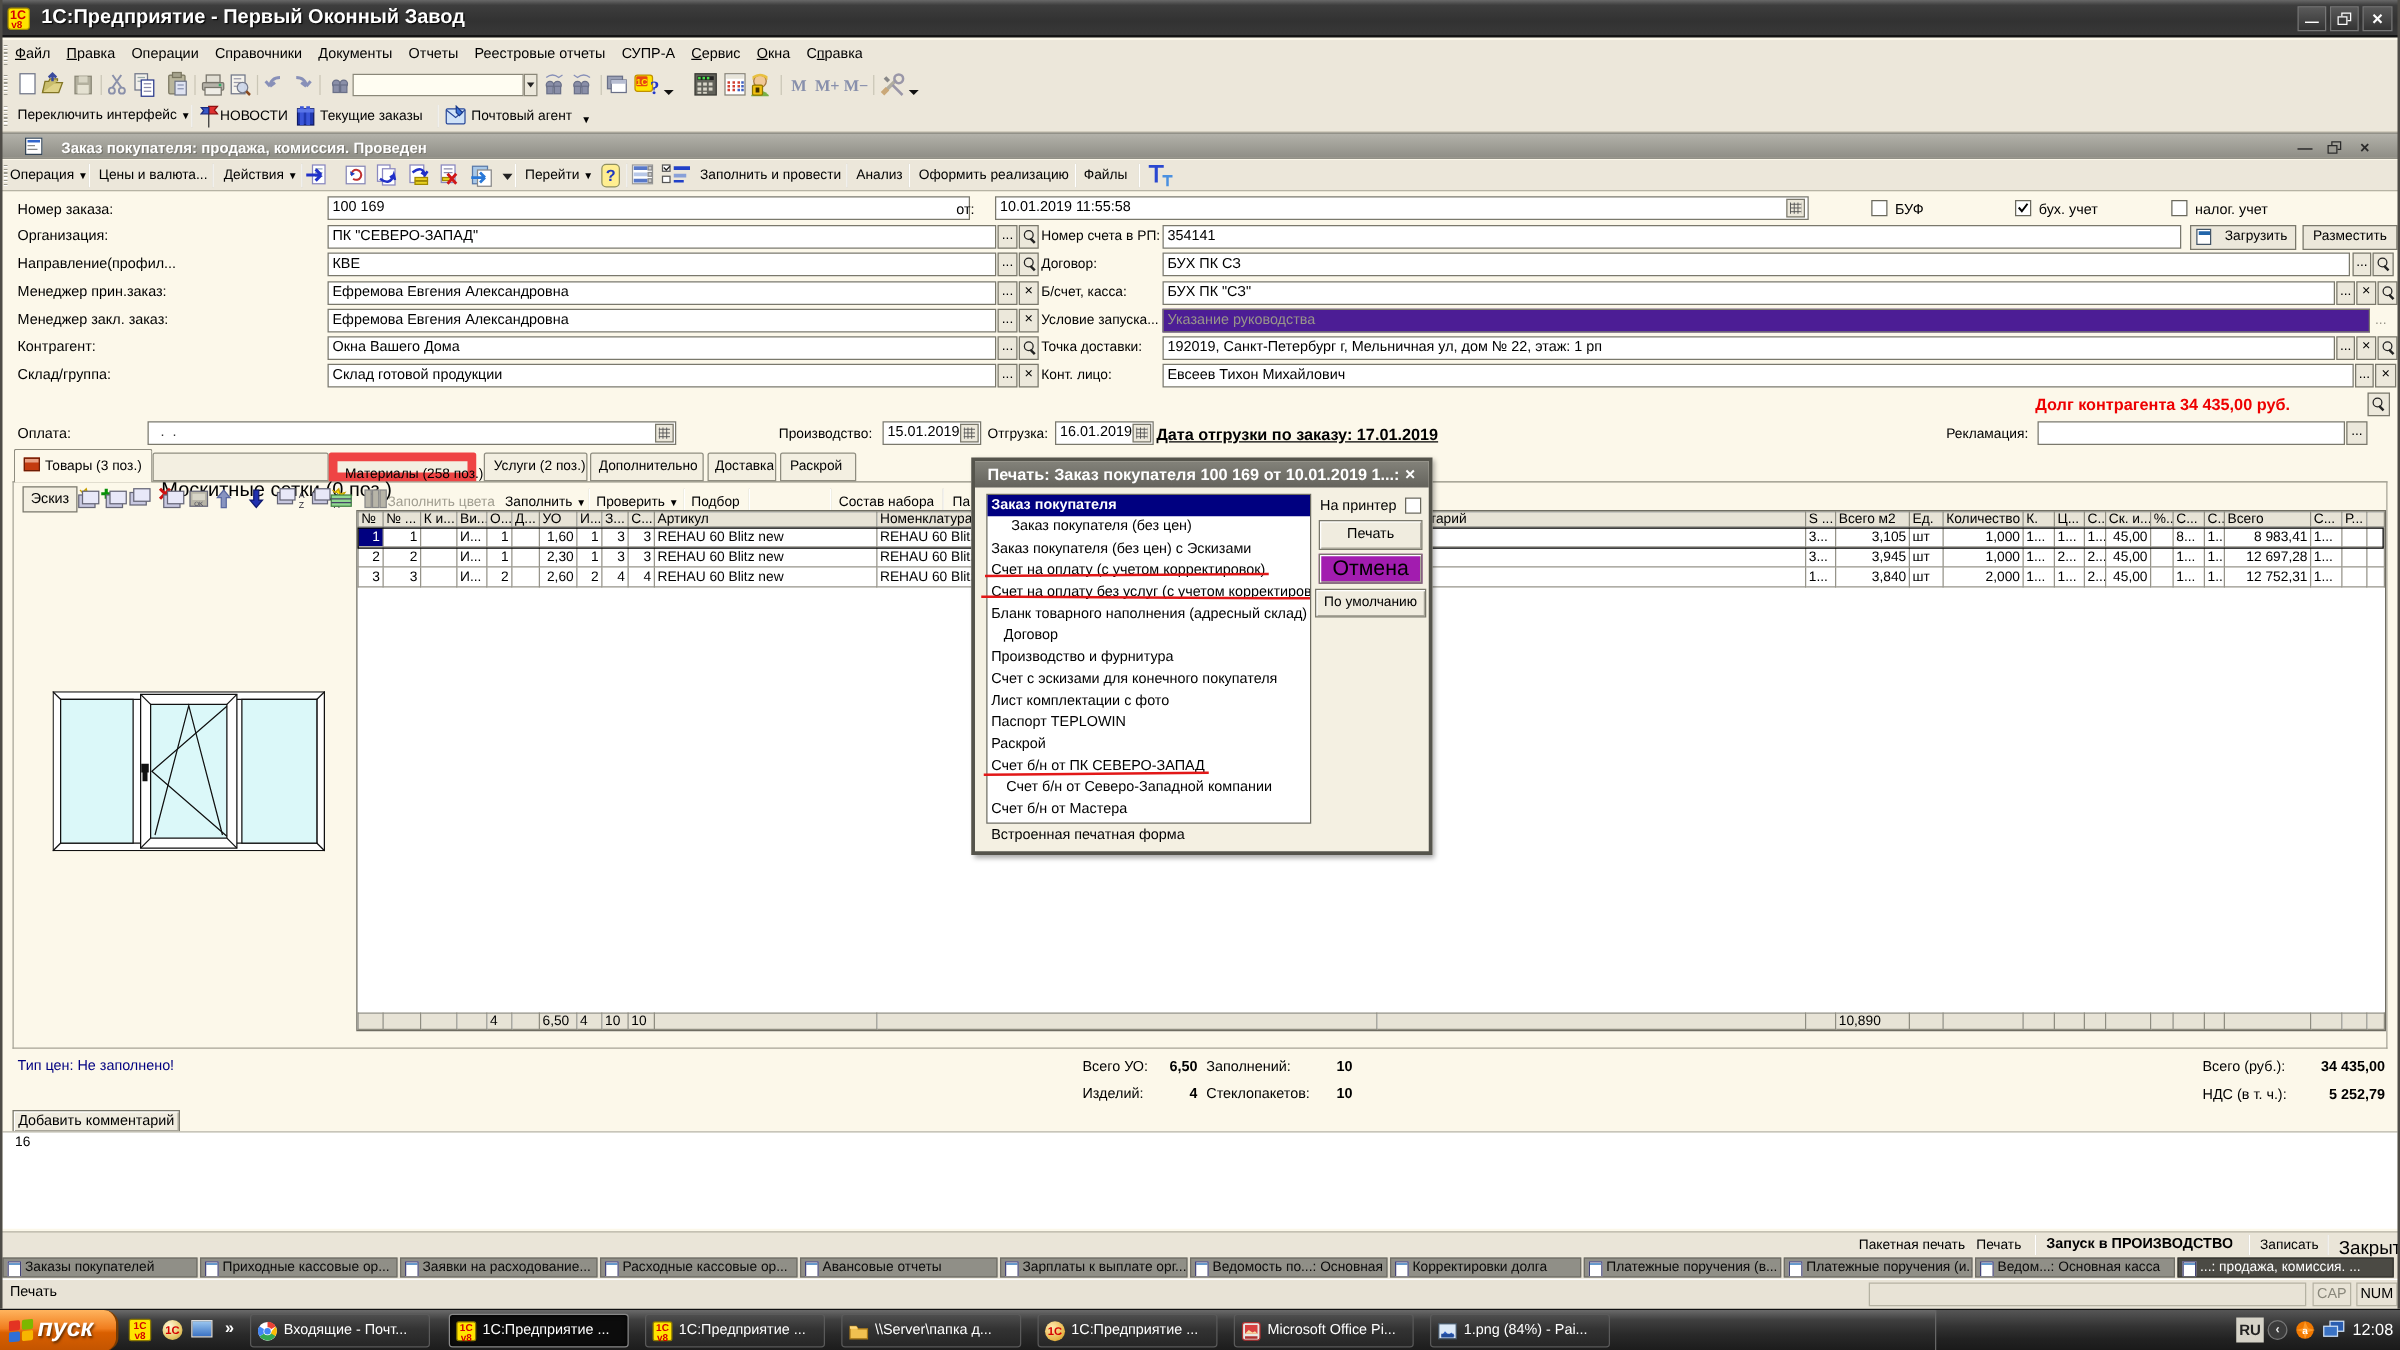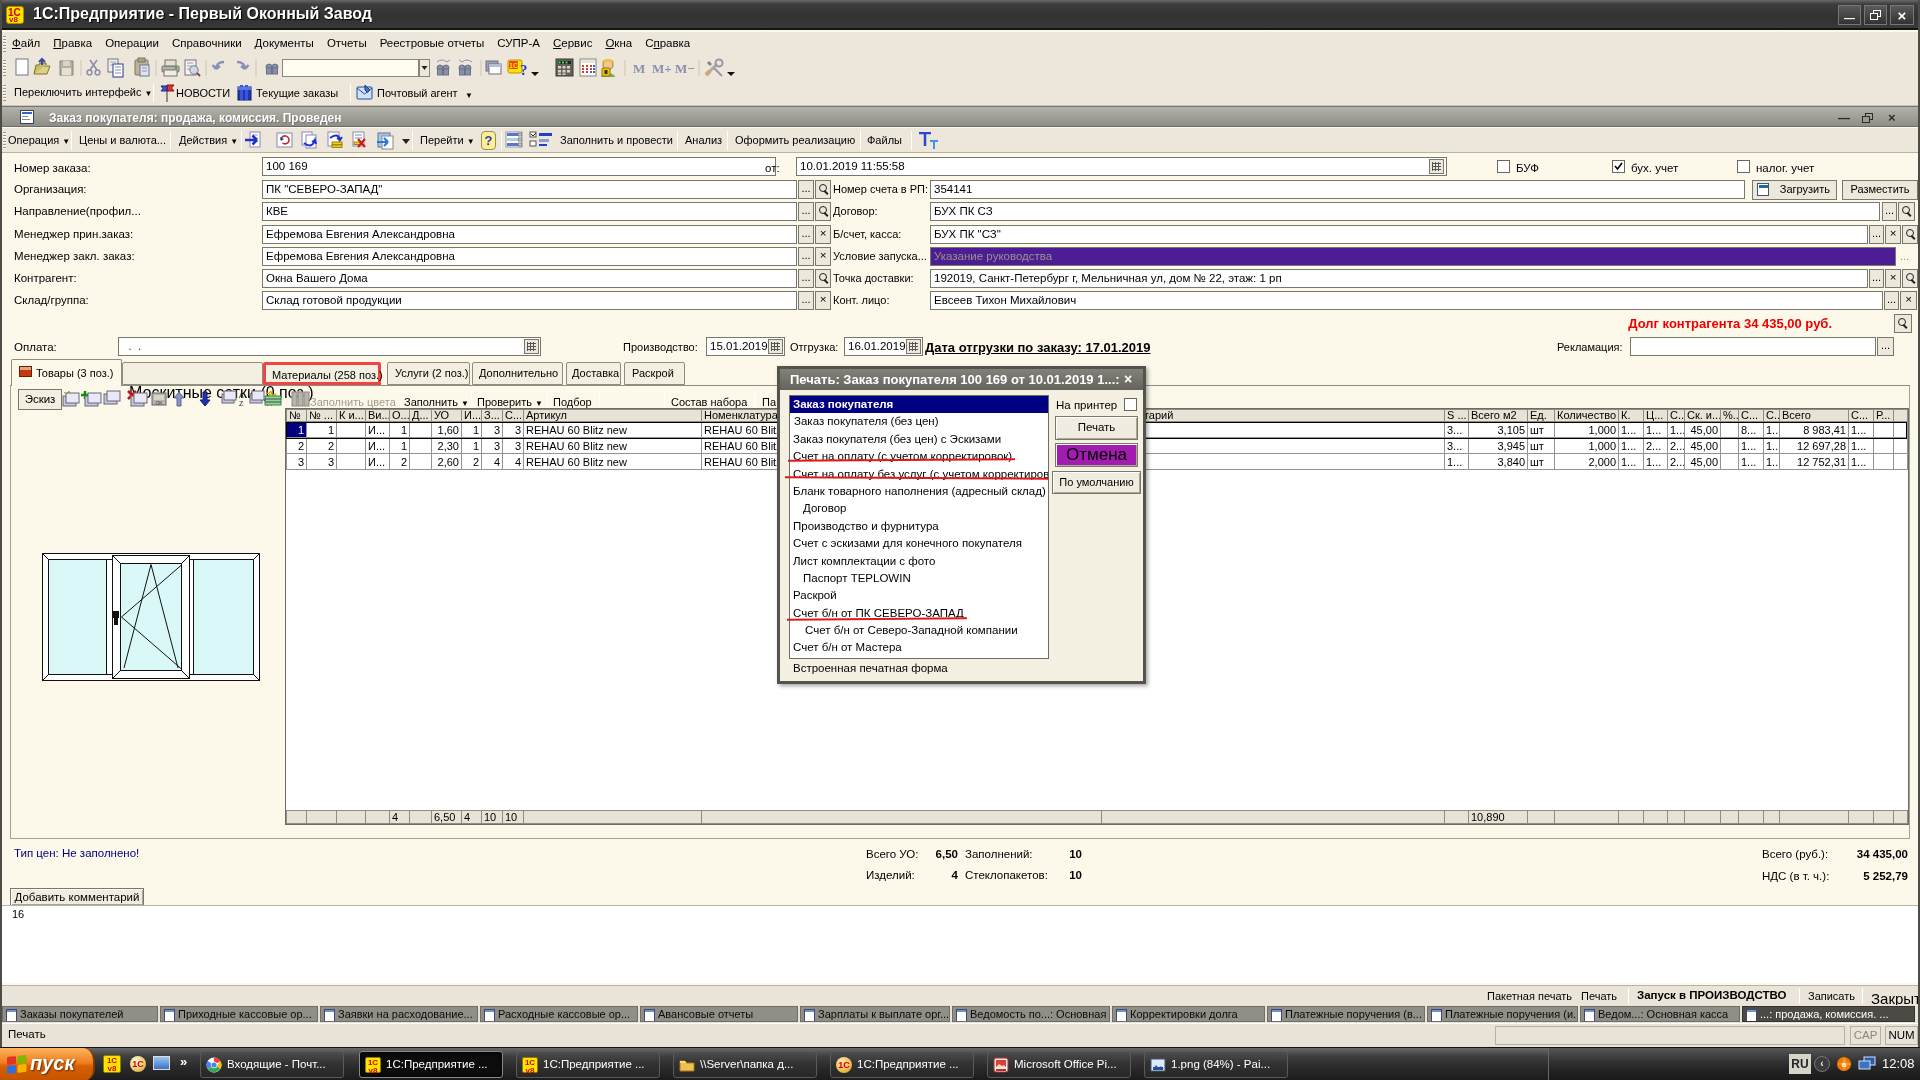--- a/index.html
+++ b/index.html
@@ -414,21 +414,21 @@
 <div class="cal" style="left:906px;top:339px"></div>
 <div class="ab nw" style="left:925px;top:340px;font-size:13px;font-weight:bold;text-decoration:underline">Дата отгрузки по заказу: 17.01.2019</div>
 <div class="lbl" style="left:1557px;top:341px;font-size:11px">Рекламация:</div>
 <div class="in" style="left:1630px;top:337px;width:246px;height:19px"></div>
 <div class="sb" style="left:1877px;top:337px;width:17px;height:19px">...</div>
 
 <div class="ab" style="left:10px;top:385px;width:1900px;height:454px;border:1px solid #a6a396;border-top:1px solid #8f8d80;background:#fcf8ea"></div>
 <div class="ab" style="left:122px;top:362px;width:141px;height:23px;background:#f3efe1;border:1px solid #8f8d80;border-radius:2px 2px 0 0">
     <div class="ab nw" style="left:6px;top:21px;font-size:16px">Москитные сетки (0 поз.)</div>
   </div>
-<div class="ab" style="left:263px;top:362px;width:118px;height:23px;background:#f3efe1;border:3px solid #ef4444;border-radius:2px 2px 0 0">
+<div class="ab" style="left:263px;top:362px;width:118px;height:23px;background:#f3efe1;border:7px solid #ef4444;border-radius:2px 2px 0 0">
     <div class="ab nw" style="left:6px;top:4px;font-size:11px">Материалы (258 поз.)</div>
   </div>
 <div class="ab" style="left:387px;top:362px;width:83px;height:23px;background:#f3efe1;border:1px solid #8f8d80;border-radius:2px 2px 0 0">
     <div class="ab nw" style="left:7px;top:4px;font-size:11px">Услуги (2 поз.)</div>
   </div>
 <div class="ab" style="left:472px;top:362px;width:91px;height:23px;background:#f3efe1;border:1px solid #8f8d80;border-radius:2px 2px 0 0">
     <div class="ab nw" style="left:6px;top:4px;font-size:11px">Дополнительно</div>
   </div>
 <div class="ab" style="left:566px;top:362px;width:55px;height:23px;background:#f3efe1;border:1px solid #8f8d80;border-radius:2px 2px 0 0">
     <div class="ab nw" style="left:5px;top:4px;font-size:11px">Доставка</div>
@@ -779,30 +779,30 @@
     <div class="ab" style="left:10px;top:2px;font-size:11px">16</div>
   </div>
 
 <div class="ab" style="left:777px;top:366px;width:369px;height:318px;background:#f4f0e2;border:3px solid #55544c;box-shadow:2px 2px 4px rgba(0,0,0,.35);z-index:20">
  <div class="ab" style="left:0;top:0;width:363px;height:21px;background:linear-gradient(#83827a,#64635c)">
   <div class="ab nw b" style="left:10px;top:3px;width:330px;color:#fff;font-size:13px">Печать: Заказ покупателя 100 169 от 10.01.2019 1...:58</div>
   <div class="ab" style="left:344px;top:2px;color:#fff;font:bold 14px 'Liberation Sans'">×</div>
  </div>
  <div class="ab" style="left:9px;top:26px;width:260px;height:264px;background:#fff;border:1px solid #6f6d62;font-size:11.5px">
   <div style="height:17.4px;line-height:17.4px;padding-left:3px;background:#000080;color:#fff;font-weight:bold;white-space:nowrap;overflow:hidden">Заказ покупателя</div>
-  <div style="height:17.4px;line-height:17.4px;padding-left:4px;white-space:nowrap;overflow:hidden">Заказ покупателя (без цен)</div>
+  <div style="height:17.4px;line-height:17.4px;padding-left:19px;white-space:nowrap;overflow:hidden">Заказ покупателя (без цен)</div>
   <div style="height:17.4px;line-height:17.4px;padding-left:3px;white-space:nowrap;overflow:hidden">Заказ покупателя (без цен) с Эскизами</div>
   <div style="height:17.4px;line-height:17.4px;padding-left:3px;white-space:nowrap;overflow:hidden">Счет на оплату (с учетом корректировок)</div>
   <div style="height:17.4px;line-height:17.4px;padding-left:3px;white-space:nowrap;overflow:hidden">Счет на оплату без услуг (с учетом корректиров...</div>
   <div style="height:17.4px;line-height:17.4px;padding-left:3px;white-space:nowrap;overflow:hidden">Бланк товарного наполнения (адресный склад)</div>
   <div style="height:17.4px;line-height:17.4px;padding-left:13px;white-space:nowrap;overflow:hidden">Договор</div>
   <div style="height:17.4px;line-height:17.4px;padding-left:3px;white-space:nowrap;overflow:hidden">Производство и фурнитура</div>
   <div style="height:17.4px;line-height:17.4px;padding-left:3px;white-space:nowrap;overflow:hidden">Счет с эскизами для конечного покупателя</div>
   <div style="height:17.4px;line-height:17.4px;padding-left:3px;white-space:nowrap;overflow:hidden">Лист комплектации с фото</div>
-  <div style="height:17.4px;line-height:17.4px;padding-left:13px;white-space:nowrap;overflow:hidden">Паспорт TEPLOWIN</div>
+  <div style="height:17.4px;line-height:17.4px;padding-left:3px;white-space:nowrap;overflow:hidden">Паспорт TEPLOWIN</div>
   <div style="height:17.4px;line-height:17.4px;padding-left:3px;white-space:nowrap;overflow:hidden">Раскрой</div>
   <div style="height:17.4px;line-height:17.4px;padding-left:3px;white-space:nowrap;overflow:hidden">Счет б/н от ПК СЕВЕРО-ЗАПАД</div>
   <div style="height:17.4px;line-height:17.4px;padding-left:15px;white-space:nowrap;overflow:hidden">Счет б/н от Северо-Западной компании</div>
   <div style="height:17.4px;line-height:17.4px;padding-left:3px;white-space:nowrap;overflow:hidden">Счет б/н от Мастера</div>
  </div>
  <div class="ab" style="left:8px;top:90px;width:227px;height:2px;background:#e21818;transform:rotate(-.4deg)"></div>
  <div class="ab" style="left:5px;top:108px;width:263px;height:2px;background:#e21818;transform:rotate(.3deg)"></div>
  <div class="ab" style="left:7px;top:249px;width:180px;height:2px;background:#e21818;transform:rotate(-.5deg)"></div>
  <div class="ab nw" style="left:13px;top:293px">Встроенная печатная форма</div>
  <div class="ab nw" style="left:276px;top:30px">На принтер</div>

